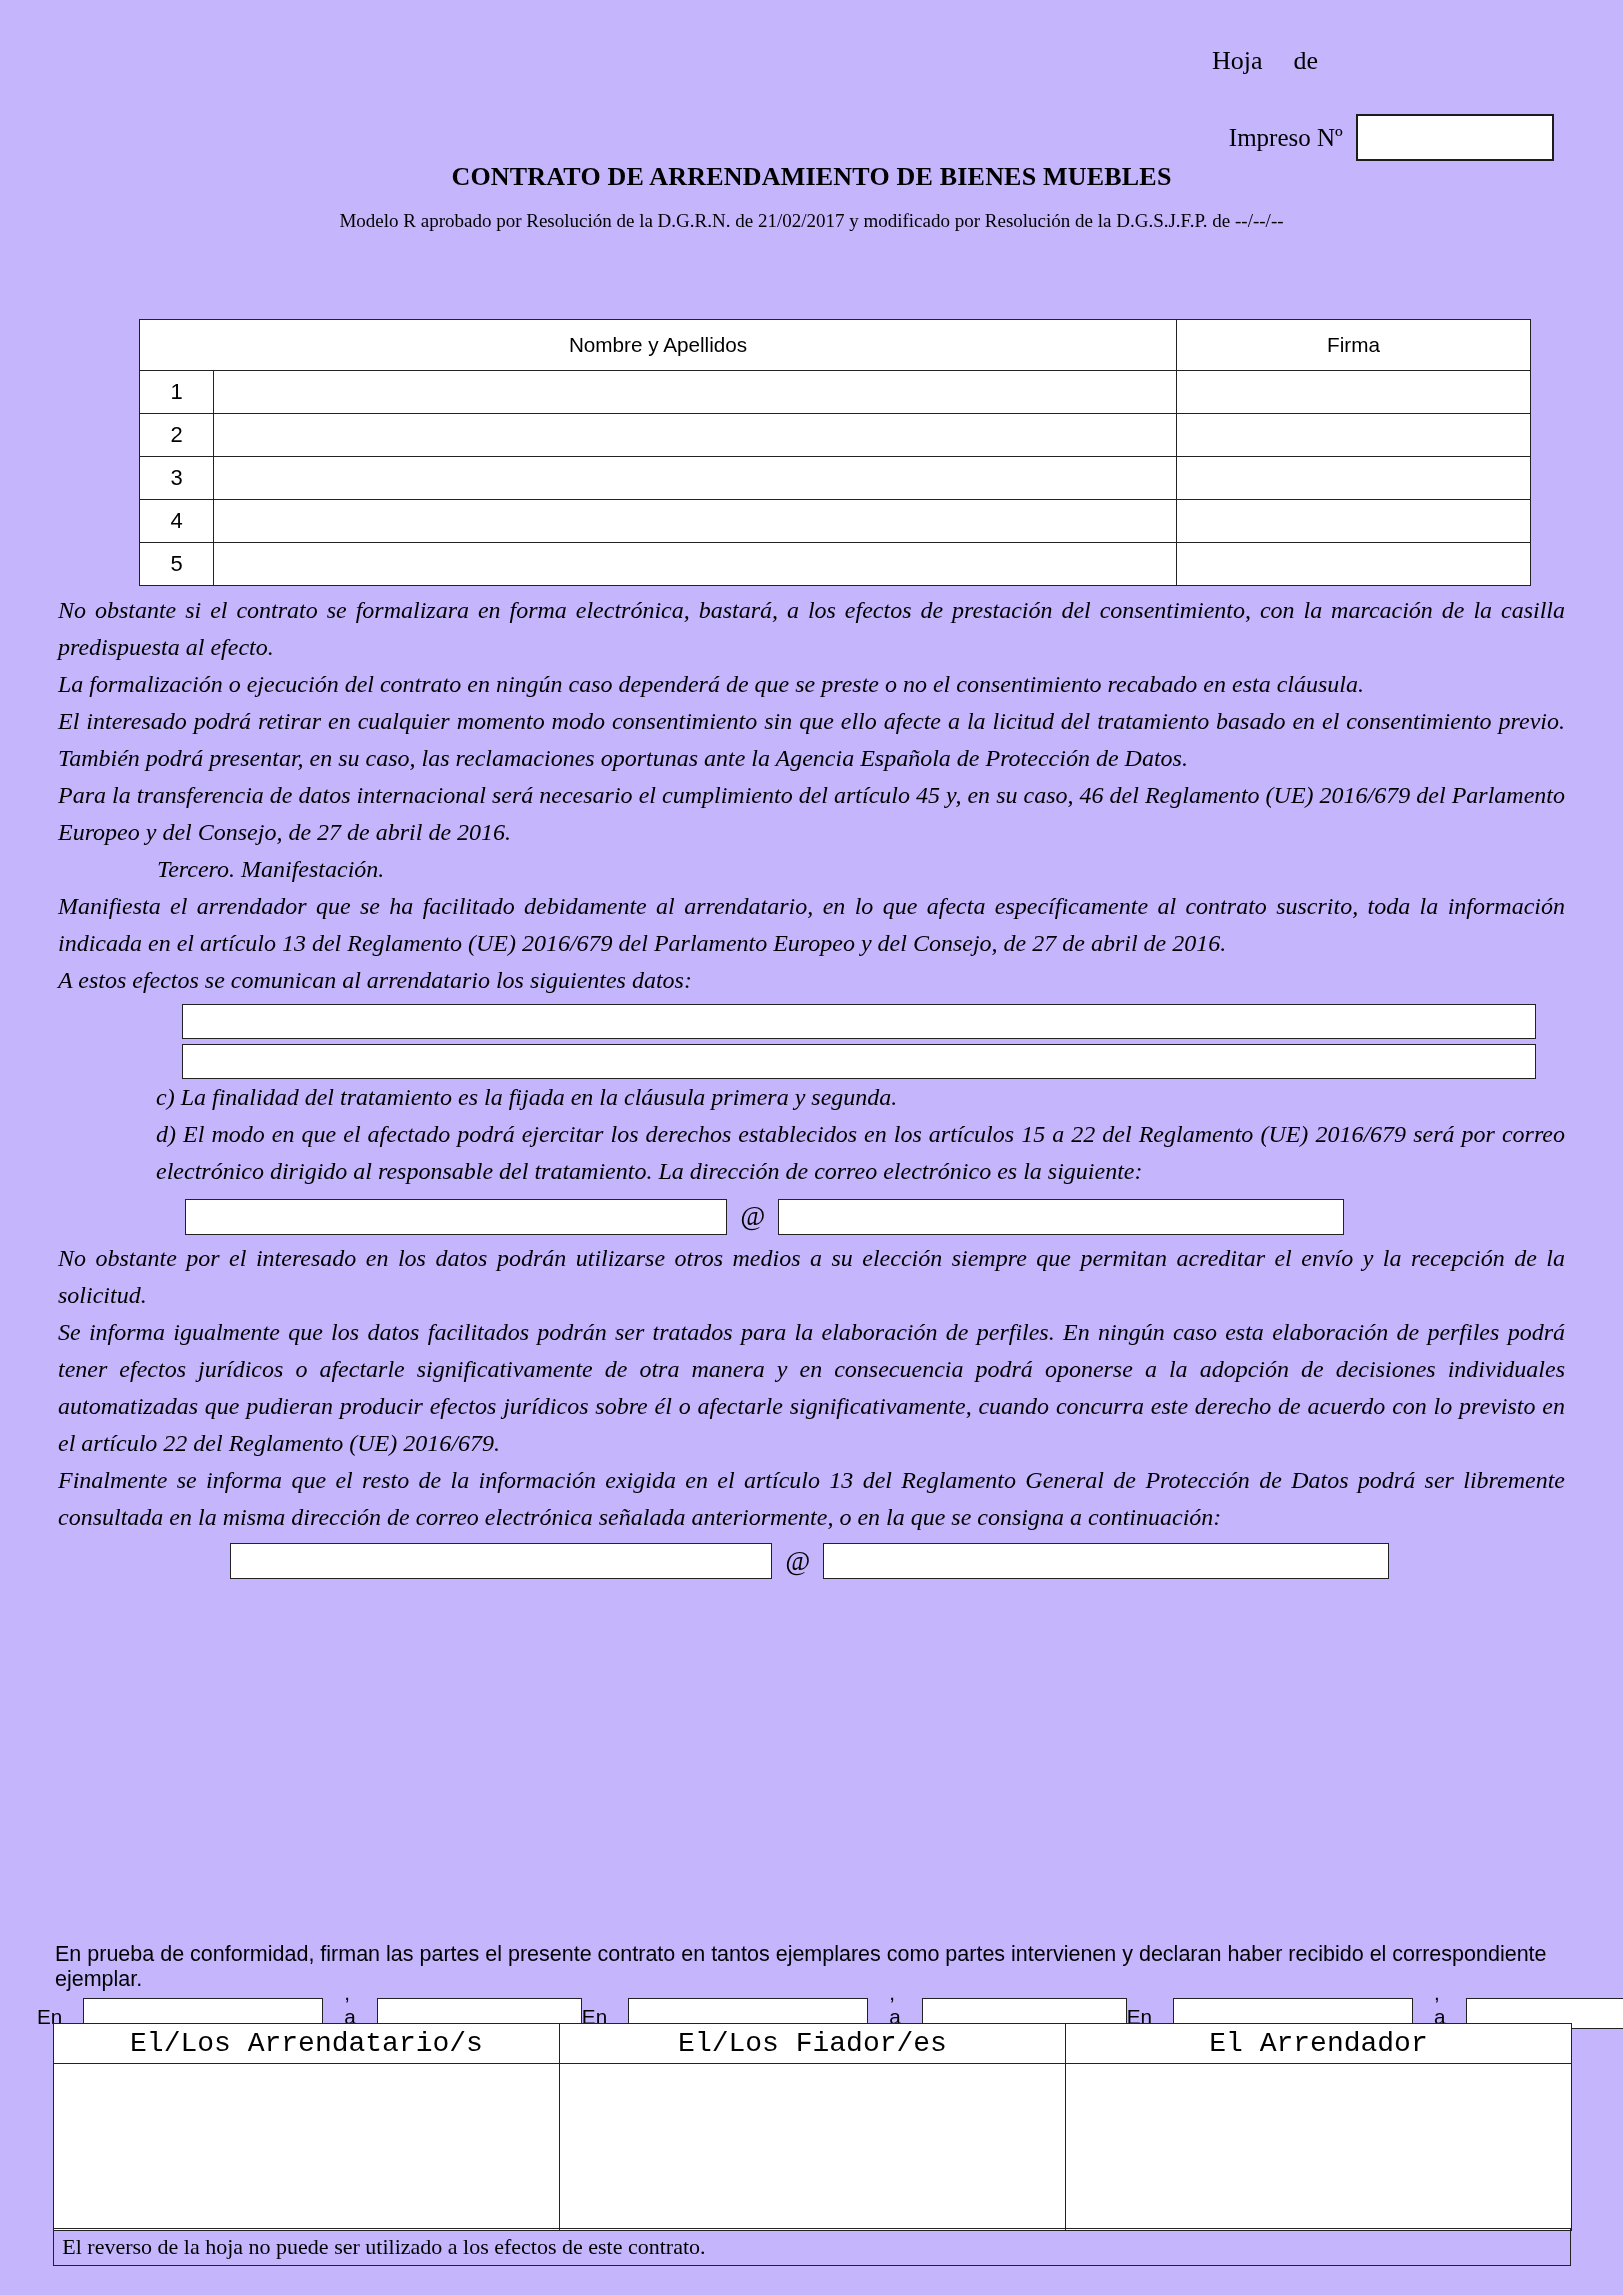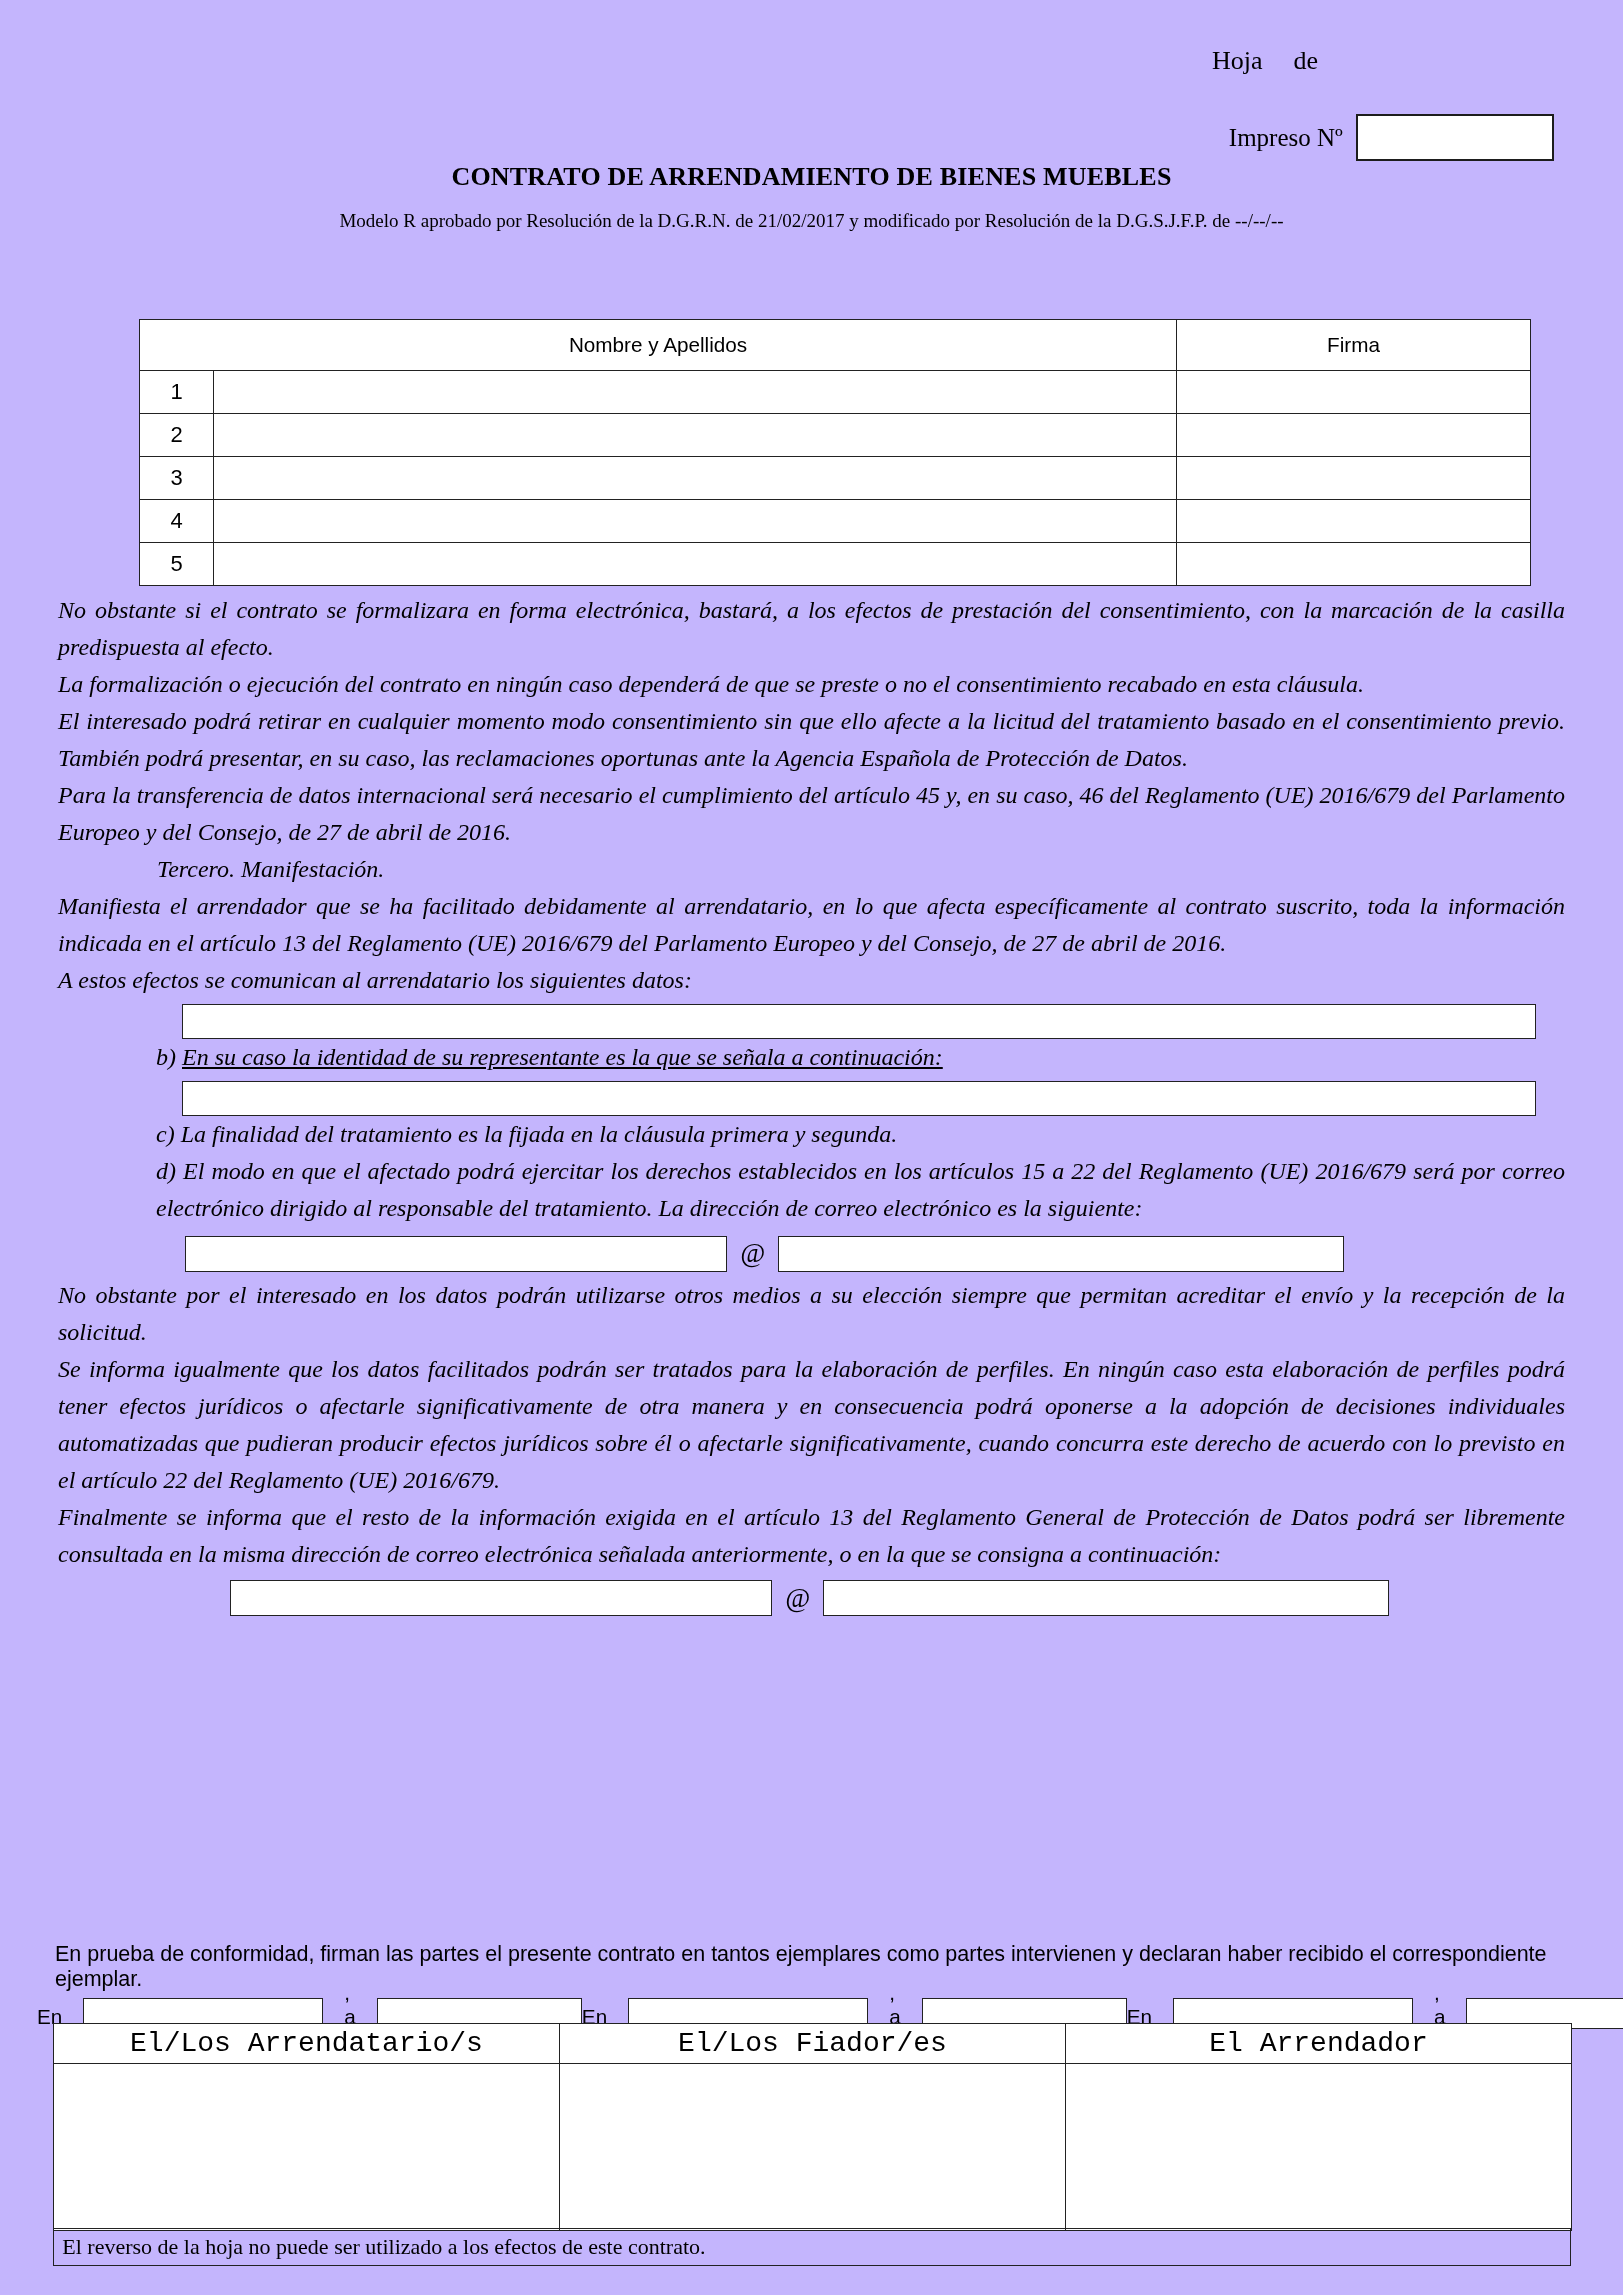--- a/index.html
+++ b/index.html
@@ -128,21 +128,20 @@
     <p>El interesado podrá retirar en cualquier momento modo consentimiento sin que ello afecte a la licitud del tratamiento basado en el consentimiento previo. También podrá presentar, en su caso, las reclamaciones oportunas ante la Agencia Española de Protección de Datos.</p>
     <p>Para la transferencia de datos internacional será necesario el cumplimiento del artículo 45 y, en su caso, 46 del Reglamento (UE) 2016/679 del Parlamento Europeo y del Consejo, de 27 de abril de 2016.</p>
 
     <p class="tercero">Tercero. Manifestación.</p>
 
     <p>Manifiesta el arrendador que se ha facilitado debidamente al arrendatario, en lo que afecta específicamente al contrato suscrito, toda la información indicada en el artículo 13 del Reglamento (UE) 2016/679 del Parlamento Europeo y del Consejo, de 27 de abril de 2016.</p>
     <p>A estos efectos se comunican al arrendatario los siguientes datos:</p>
 
     <input type="text" class="wide-input" style="">
 
-    <p class="item-line"><span>b)</span> <span class="u">En su caso la identidad de su representante es la que se señala a continuación:</span></p>
     <input type="text" class="wide-input" style="">
 
     <p class="item-line"><span>c)</span> <span>La finalidad del tratamiento es la fijada en la cláusula primera y segunda.</span></p>
 
     <p class="item-d"><span>d)</span> <span>El modo en que el afectado podrá ejercitar los derechos establecidos en los artículos 15 a 22 del Reglamento (UE) 2016/679 será por correo electrónico dirigido al responsable del tratamiento. La dirección de correo electrónico es la siguiente:</span></p>
 
     <div class="email-row">
       <input type="text" class="email-box b1" style="">
       <span class="at">@</span>
       <input type="text" class="email-box b2" style="">

